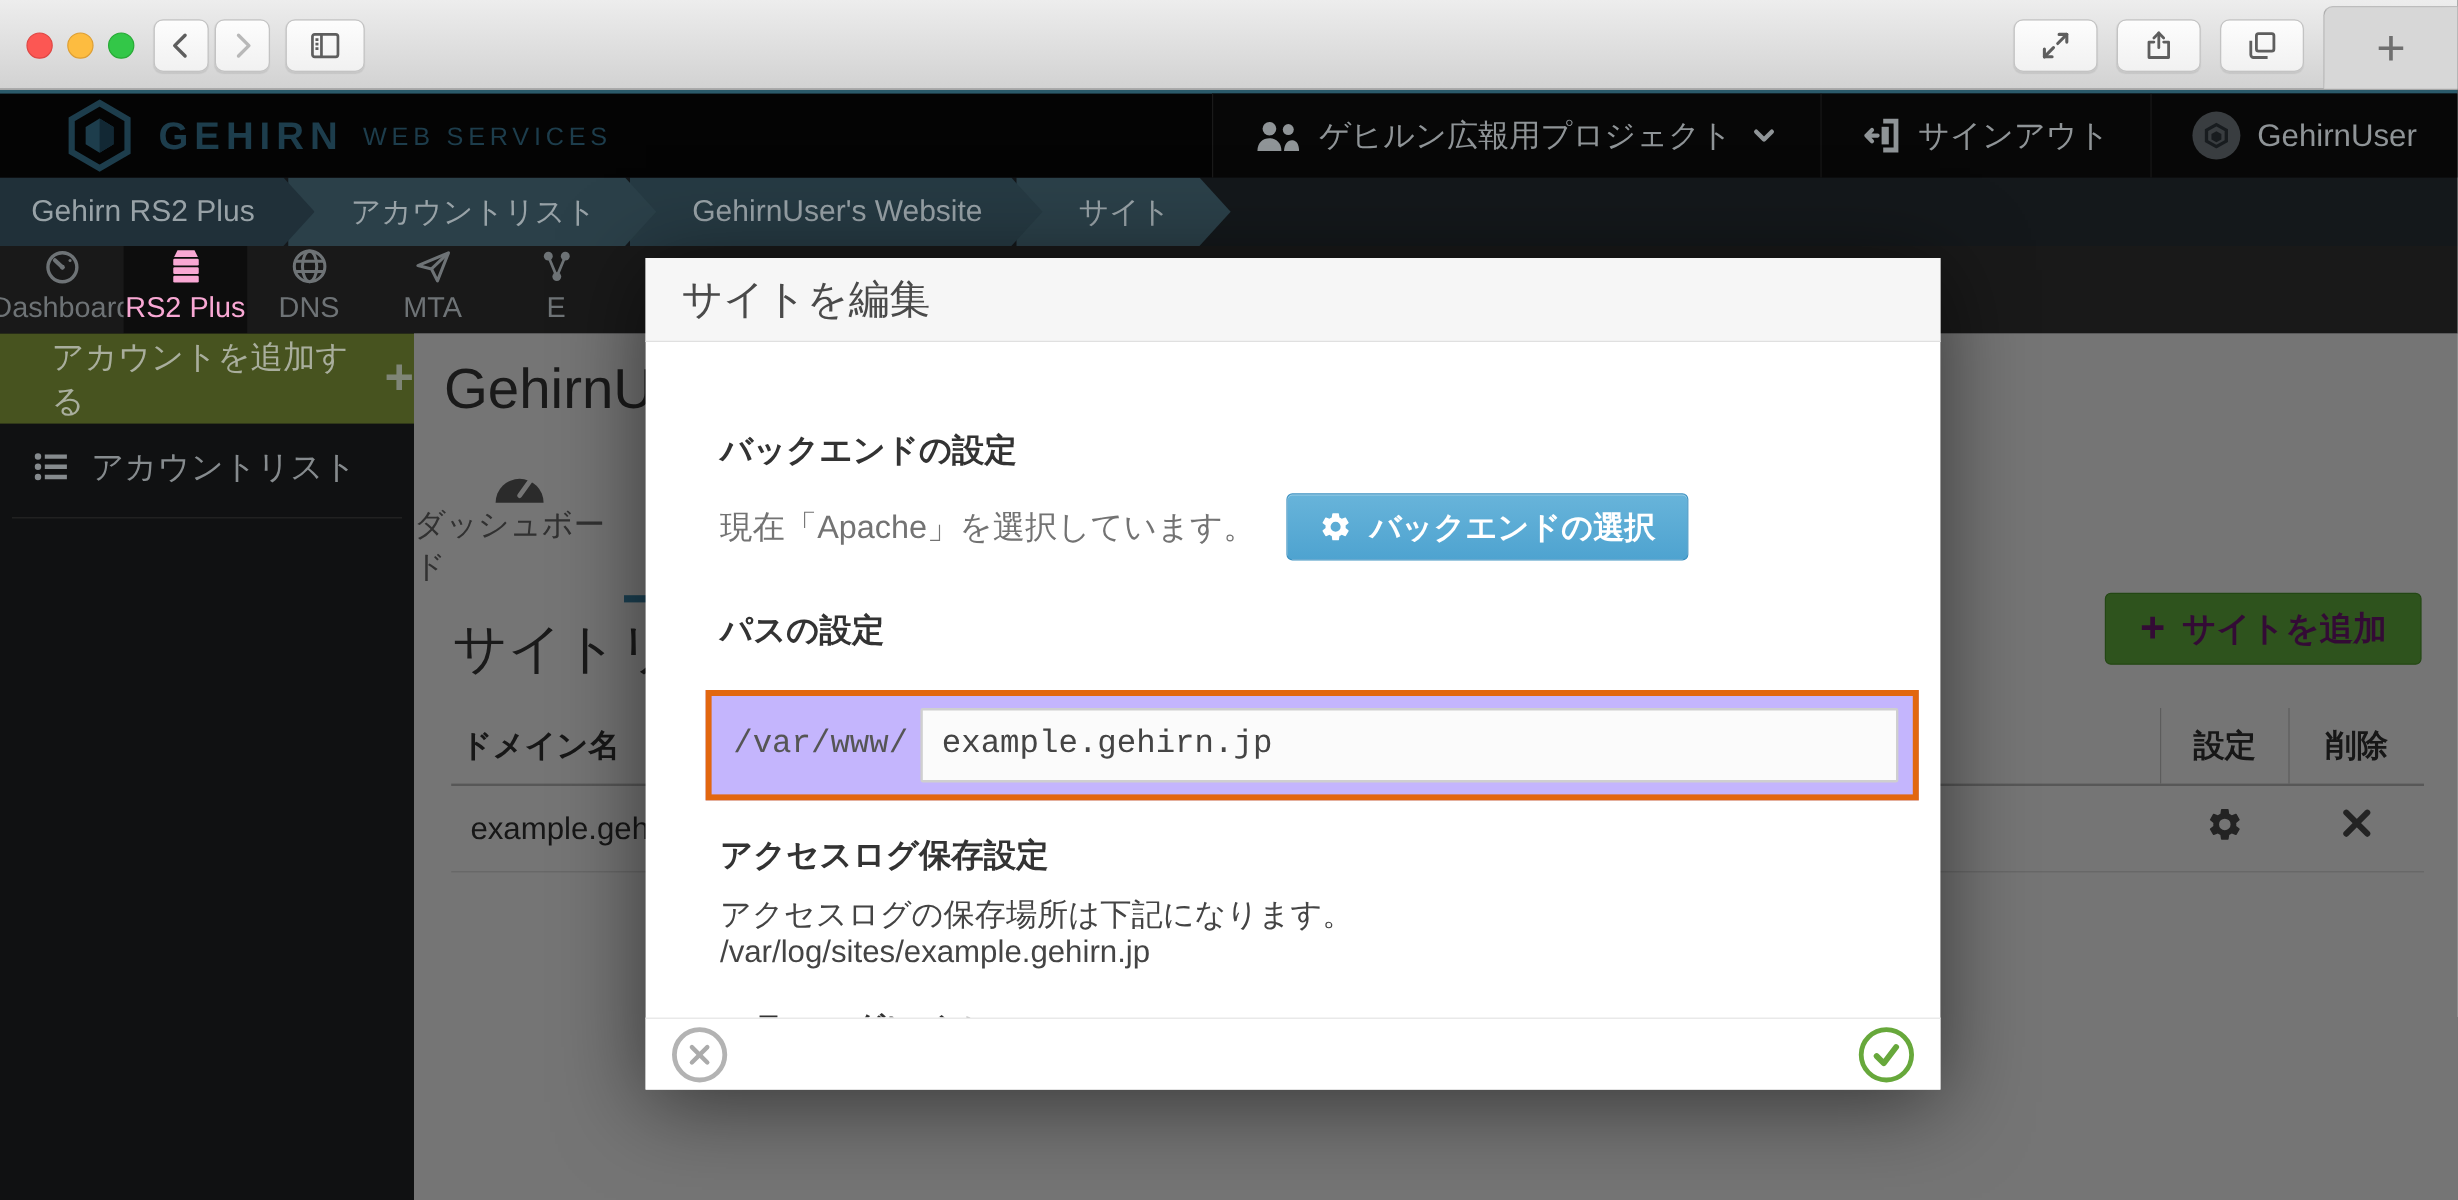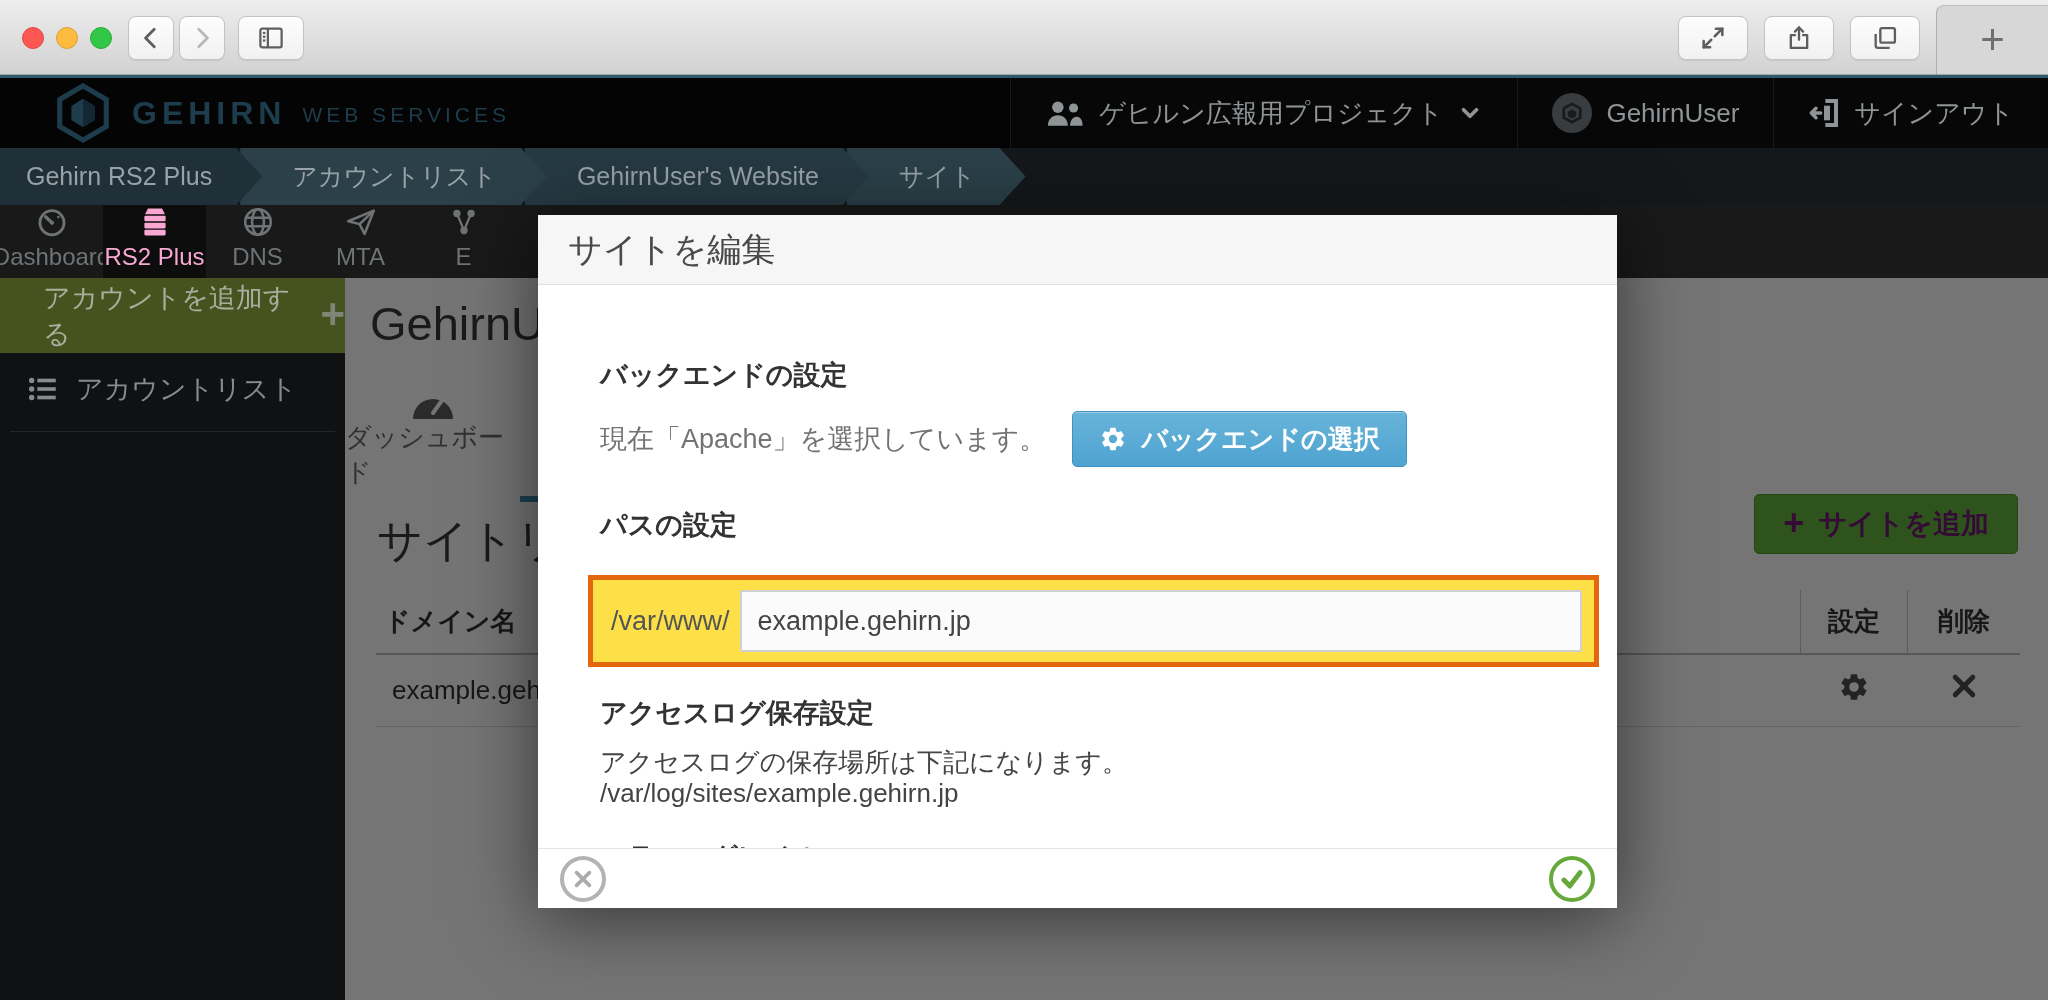--- a/index.html
+++ b/index.html
@@ -106,22 +106,22 @@
   .m-tab { height:70px; display:flex; align-items:center; padding-left:22px; font-size:25px; color:#555; }
   .m-tab.active { background:#54aed7; color:#fff; }
   .m-content { flex:1; padding:72px 18px 0 50px; overflow:hidden; }
   .m-h { font-size:27px; font-weight:bold; color:#333; margin-left:12px; }
   .backend-row { display:flex; align-items:center; gap:26px; margin:18px 0 0 12px; }
   .backend-row .cur { font-size:27px; color:#737373; }
   .btn-blue { height:56px; padding:0 26px; border-radius:5px; border:1px solid #3f93c2;
     background:linear-gradient(#68b4da,#4ea3d0); color:#fff; font-size:26px; font-weight:bold;
     display:flex; align-items:center; gap:14px; box-shadow:inset 0 1px 0 rgba(255,255,255,.35); }
   .h-path { margin-top:40px; }
-  .pathbox { margin-top:32px; border:5px solid #e2670f; background:#fde047; padding:10px 12px;
-    display:flex; align-items:center; }
+  .pathbox { margin-top:32px; border:5px solid #e2670f; background:#c4b5fd; padding:10px 12px;
+    display:flex; align-items:center;font-family:Liberation Mono, monospace; }
   .pathbox .prefix { font-size:27px; color:#555; padding:0 10px 0 6px; white-space:nowrap; }
   .pathbox input { flex:1; height:62px; border:2px solid #cfcfcf; border-radius:2px; background:#fbfbfb;
     font-size:27px; color:#444; padding-left:16px; font-family:inherit; }
   .h-log { margin-top:28px; }
   .logtext { margin:16px 0 0 12px; font-size:26px; color:#444; line-height:31px; }
   .h-err { margin-top:30px; }
   .m-footer { height:60px; border-top:1px solid #e4e4e4; flex:none; display:flex; align-items:center;
     justify-content:space-between; padding:0 22px; background:#fff; }
   .circ { width:46px; height:46px; border-radius:50%; display:flex; align-items:center; justify-content:center; }
   .circ.cancel { border:4px solid #b3b3b3; color:#ababab; }
@@ -204,35 +204,35 @@
             <path d="M2 20 c0-5 3.2-7.5 7-7.5 s7 2.5 7 7.5 z"></path>
             <circle cx="20" cy="7.5" r="3.2"></circle>
             <path d="M17.5 20 c.2-4 2-6.5 5-6.3 2.3.2 3.8 2.5 3.8 6.3 z"></path>
           </svg>
         <span>ゲヒルン広報用プロジェクト</span>
         <svg width="26" height="26" viewBox="0 0 24 24" fill="none" stroke="#8f9497" stroke-width="3.4" stroke-linecap="round" stroke-linejoin="round">
             <path d="M6 9 L12 15 L18 9"></path>
           </svg>
       </div>
       <div class="hdr-item">
+        <svg width="32" height="32" viewBox="0 0 24 24">
+            <path d="M13 3 H21 V21 H13" fill="none" stroke="#8f9497" stroke-width="3"></path>
+            <rect x="12" y="6.5" width="4.5" height="11" fill="#8f9497"></rect>
+            <path d="M9.5 12 H2.5 M6 8.5 L2.5 12 L6 15.5" fill="none" stroke="#8f9497" stroke-width="2.6" stroke-linecap="round" stroke-linejoin="round"></path>
+          </svg>
+        <span>サインアウト</span>
+      </div>
+      <div class="hdr-item">
         <div class="avatar">
           <svg width="22" height="22" viewBox="0 0 24 24">
               <polygon points="12,2 21,7 21,17 12,22 3,17 3,7" fill="none" stroke="#181c1f" stroke-width="3"></polygon>
               <polygon points="12,8 16.5,10.5 16.5,15.5 12,18 7.5,15.5 7.5,10.5" fill="#181c1f"></polygon>
             </svg>
         </div>
         <span>GehirnUser</span>
-      </div>
-      <div class="hdr-item">
-        <svg width="32" height="32" viewBox="0 0 24 24">
-            <path d="M13 3 H21 V21 H13" fill="none" stroke="#8f9497" stroke-width="3"></path>
-            <rect x="12" y="6.5" width="4.5" height="11" fill="#8f9497"></rect>
-            <path d="M9.5 12 H2.5 M6 8.5 L2.5 12 L6 15.5" fill="none" stroke="#8f9497" stroke-width="2.6" stroke-linecap="round" stroke-linejoin="round"></path>
-          </svg>
-        <span>サインアウト</span>
       </div>
     </div>
   </div>
 
   <div class="breadcrumbbar">
     <div class="crumb c0">Gehirn RS2 Plus</div>
     <div class="crumb c1">アカウントリスト</div>
     <div class="crumb c2">GehirnUser's Website</div>
     <div class="crumb c3">サイト</div>
   </div>

